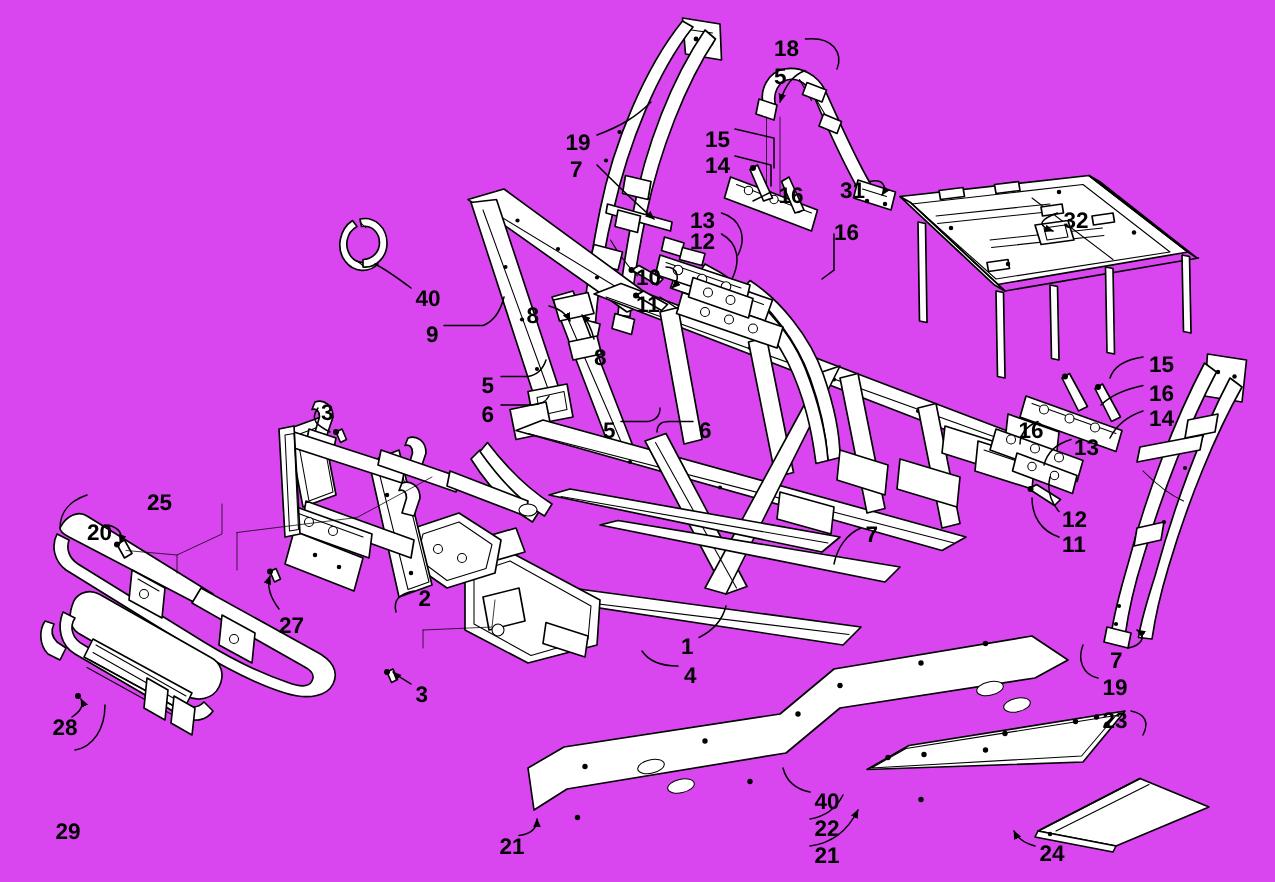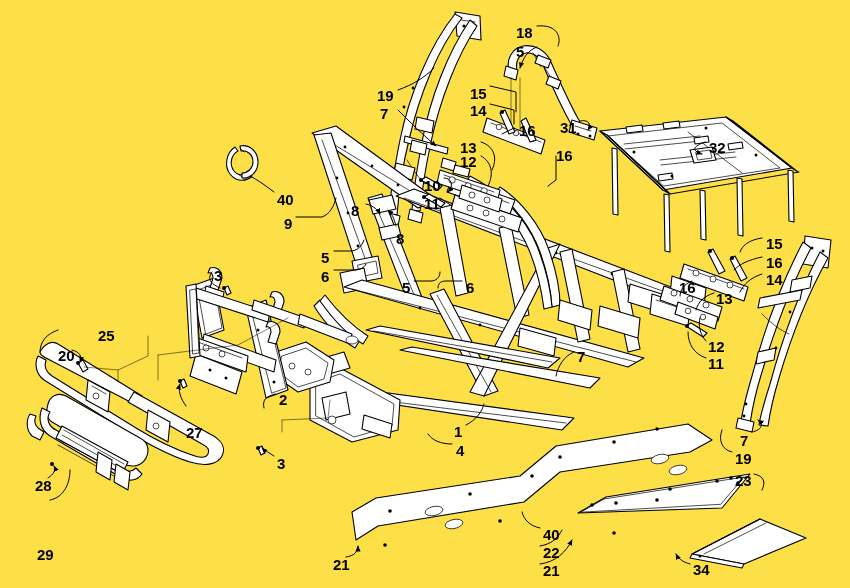--- a/index.html
+++ b/index.html
@@ -1,18 +1,18 @@
 <!DOCTYPE html>
 <html><head>
 <meta charset="utf-8">
 <title>Frame Assembly Parts Diagram</title>
 <style>
   html,body{margin:0;padding:0;background:#ffffff;}
   body{width:850px;height:588px;overflow:hidden;font-family:"Liberation Sans",sans-serif;}
-  #stage{position:relative;width:850px;height:588px;background:#fde047;}
+  #stage{position:relative;width:850px;height:588px;background:#d946ef;}
   #art{position:absolute;left:0;top:0;width:850px;height:588px;}
   .callout{
     position:absolute;
     font-family:"Liberation Sans",sans-serif;
     font-weight:bold;
     font-size:15px;
     color:#000;
     line-height:1;
     white-space:nowrap;
     -webkit-font-smoothing:none;
@@ -544,29 +544,29 @@
       <div class="callout" style="left: 716px; top: 291px;">13</div>
       <div class="callout" style="left: 214px; top: 268px;">3</div>
       <div class="callout" style="left: 402px; top: 280px;">5</div>
       <div class="callout" style="left: 466px; top: 280px;">6</div>
       <div class="callout" style="left: 708px; top: 339px;">12</div>
       <div class="callout" style="left: 708px; top: 356px;">11</div>
       <div class="callout" style="left: 62px; top: 328px; margin-left: 36px;">25</div>
       <div class="callout" style="left: 58px; top: 348px;">20</div>
       <div class="callout" style="left: 577px; top: 349px;">7</div>
       <div class="callout" style="left: 279px; top: 392px;">2</div>
-      <div class="callout" style="left: 186px; top: 425px;">27</div>
+      <div class="callout" style="left: 186px; top: 410px;">27</div>
       <div class="callout" style="left: 454px; top: 424px;">1</div>
       <div class="callout" style="left: 740px; top: 433px;">7</div>
       <div class="callout" style="left: 456px; top: 443px;">4</div>
       <div class="callout" style="left: 277px; top: 456px;">3</div>
       <div class="callout" style="left: 735px; top: 451px;">19</div>
       <div class="callout" style="left: 35px; top: 478px;">28</div>
       <div class="callout" style="left: 735px; top: 473px;">23</div>
       <div class="callout" style="left: 37px; top: 499px; margin-top: 48px;">29</div>
       <div class="callout" style="left: 543px; top: 527px;">40</div>
       <div class="callout" style="left: 543px; top: 545px;">22</div>
       <div class="callout" style="left: 333px; top: 557px;">21</div>
       <div class="callout" style="left: 543px; top: 563px;">21</div>
-      <div class="callout" style="left: 693px; top: 562px;">34</div>
+      <div class="callout" style="left: 693px; top: 562px;">24</div>
     </div>
 
 </div>
 
 </body></html>

